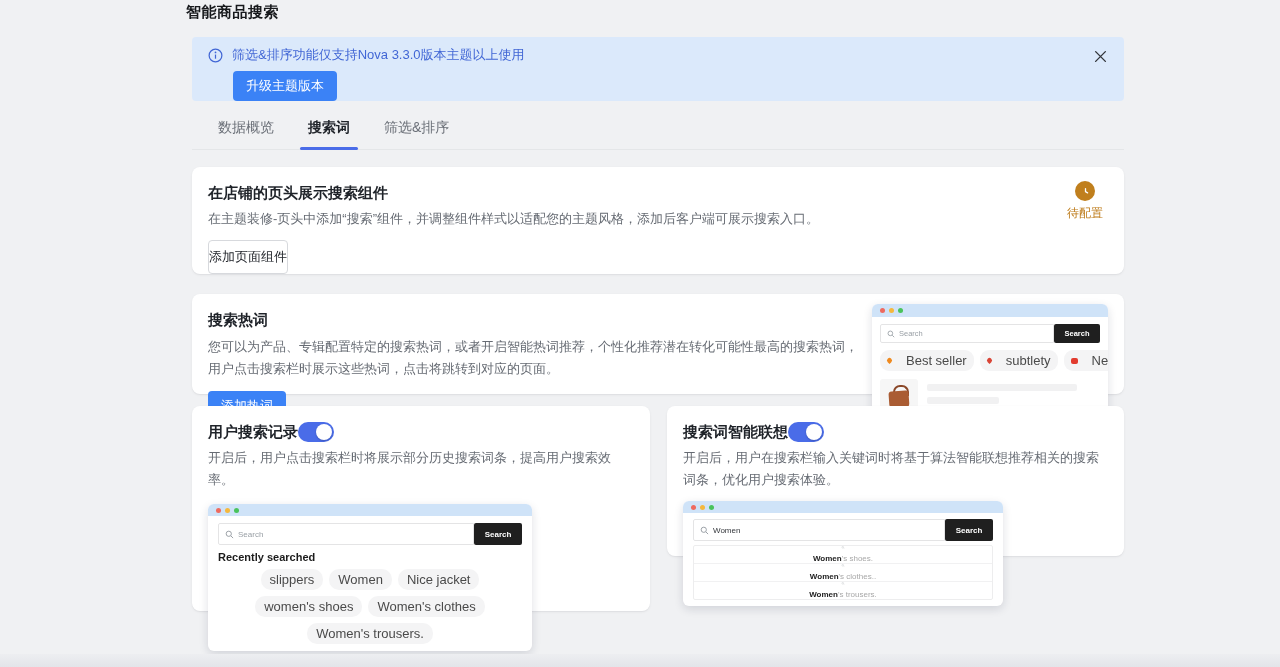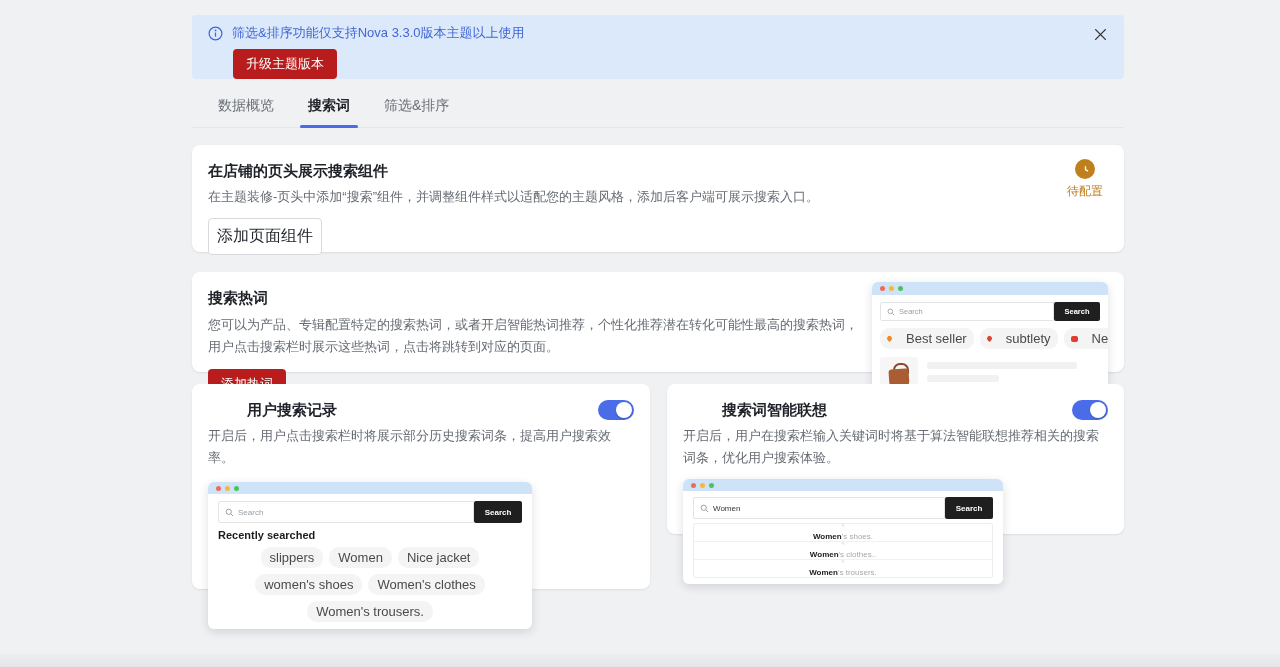--- a/index.html
+++ b/index.html
@@ -8,22 +8,22 @@
   .content{position:absolute;left:192px;top:0;width:932px;}
   .page-title{margin:0 0 0 -6px;padding-top:3px;font-size:15px;font-weight:700;color:#17191c;letter-spacing:.5px;}
 
   
   .banner{margin-top:15px;background:#dbe9fb;border-radius:4px;position:relative;padding:10px 16px 7px;box-sizing:border-box;height:64px;}
   .banner-row{display:flex;align-items:center;gap:9px;}
   .banner-text{font-size:13px;color:#4166d5;line-height:16px;}
   .banner-btn{margin-left:25px;margin-top:8px;}
   .banner-close{position:absolute;right:17px;top:13px;cursor:pointer;line-height:0;}
 
-  .btn-primary{display:inline-block;background:#b91c1c;color:#fff;border:none;border-radius:4px;font-size:13px;padding:6px 13px;cursor:pointer;font-family:inherit;}
-  .btn-outline{display:inline-block;background:#fff;color:#25282e;border:1px solid #d7d9dd;border-radius:4px;font-size:16px;padding:7px 8px;cursor:pointer;font-family:Liberation Mono, monospace;}
+  .btn-primary{display:inline-block;background:#3b82f6;color:#fff;border:none;border-radius:4px;font-size:13px;padding:6px 13px;cursor:pointer;font-family:inherit;}
+  .btn-outline{display:inline-block;background:#fff;color:#25282e;border:1px solid #d7d9dd;border-radius:4px;font-size:13px;padding:7px 0;cursor:pointer;font-family:Liberation Mono, monospace;}
 
   
   .tabs{display:flex;gap:26px;margin-top:8px;padding-left:22px;border-bottom:1px solid #e4e6e8;}
   .tab{font-size:14px;color:#6a6f77;padding:10px 4px 12px;position:relative;cursor:pointer;}
   .tab.active{color:#1f2329;font-weight:700;}
   .tab.active::after{content:"";position:absolute;left:-4px;right:-4px;bottom:-1px;height:3px;border-radius:2px;background:#4a6ce8;}
 
   
   .card{background:#fff;border-radius:8px;box-shadow:0 1px 3px rgba(15,25,40,.06),0 1px 1px rgba(15,25,40,.03);position:relative;box-sizing:border-box;}
   .card-title{font-size:15px;font-weight:700;color:#1f2329;line-height:20px;}
@@ -66,21 +66,21 @@
   .bag-handle{position:absolute;left:13px;top:6px;width:12px;height:9px;border:2px solid #8a4728;border-bottom:none;border-radius:7px 7px 0 0;}
   .bag-body{position:absolute;left:9px;top:12px;width:20px;height:18px;background:#aa5c33;border-radius:3px 3px 5px 5px;transform:rotate(-4deg);}
   .ph-lines{padding-top:5px;}
   .ph-line{height:7px;background:#f1f1f2;border-radius:2px;}
   .ph-line.long{width:150px;}
   .ph-line.short{width:72px;margin-top:6px;}
 
   .card-row{display:flex;gap:17px;margin-top:12px;}
   .card3{width:458px;height:205px;padding:16px;}
   .card4{width:457px;height:150px;padding:16px;}
-  .card-head{display:flex;justify-content:space-between;align-items:center;margin-left:39px;}
+  .card-head{display:flex;justify-content:flex-start;align-items:center;}
   .toggle{width:36px;height:20px;border-radius:10px;background:#4a6ce8;position:relative;cursor:pointer;flex:none;}
   .knob{position:absolute;top:2px;right:2px;width:16px;height:16px;border-radius:50%;background:#fff;box-shadow:0 1px 2px rgba(0,0,0,.2);}
   .card4 .card-desc{max-width:420px;}
 
   .preview3{margin-top:13px;width:324px;}
   .preview3 .mini-bar{height:12px;}
   .preview3 .mini-body{padding:7px 10px 7px;}
   .preview3 .mini-input{height:20px;font-size:8px;}
   .preview3 .mini-btn{width:48px;height:22px;font-size:8px;}
   .hist-heading{margin-top:6px;font-size:11px;font-weight:700;color:#1c1c1c;}
@@ -99,20 +99,21 @@
   .suggest-rest{color:#a8a8a8;}
 
   .bottom-strip{position:absolute;left:0;bottom:0;width:1280px;height:13px;background:linear-gradient(#edeef1,#e3e5e9);}
 </style>
 </head>
 <body>
 
 <div class="viewport">
   <div class="content">
 
+    <h1 class="page-title">智能商品搜索</h1>
 
     <div class="banner">
       <div class="banner-row">
         <span style="line-height:0;">
           <svg width="15" height="15" viewBox="0 0 16 16">
               <circle cx="8" cy="8" r="6.8" fill="none" stroke="#4166d5" stroke-width="1.3"></circle>
               <rect x="7.35" y="7" width="1.3" height="4.4" fill="#4166d5"></rect>
               <circle cx="8" cy="4.7" r="0.95" fill="#4166d5"></circle>
             </svg>
         </span>

